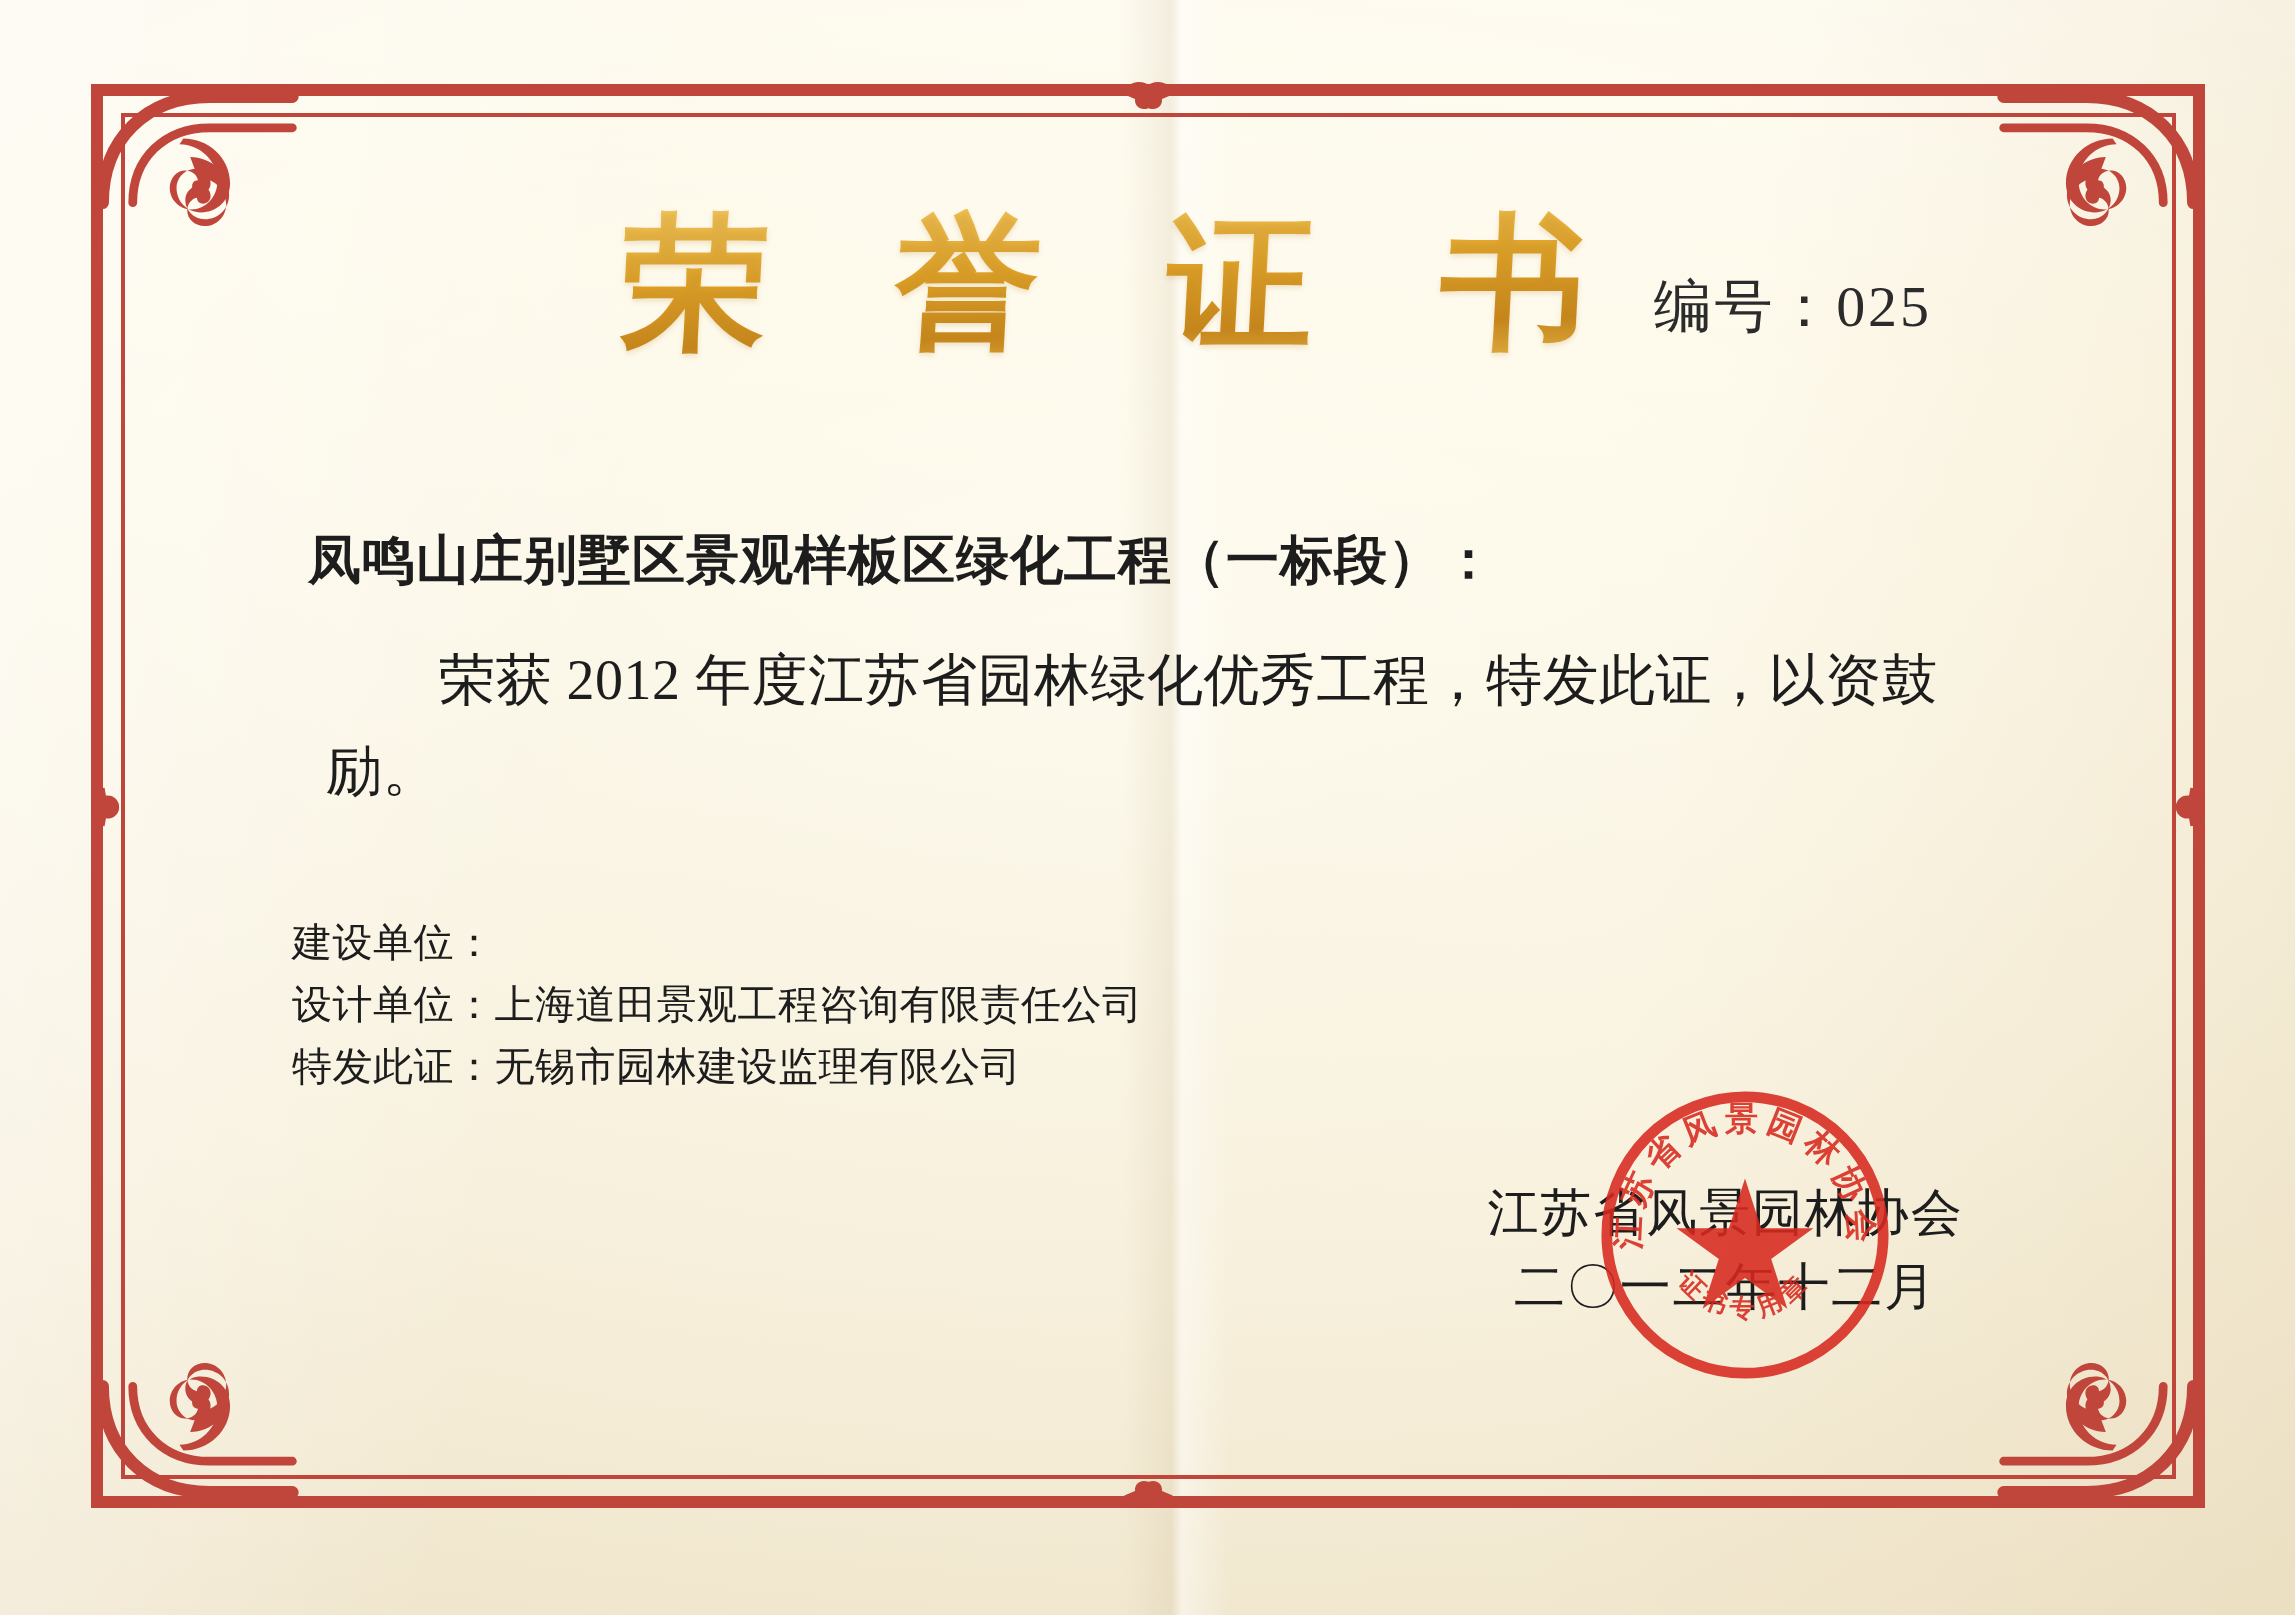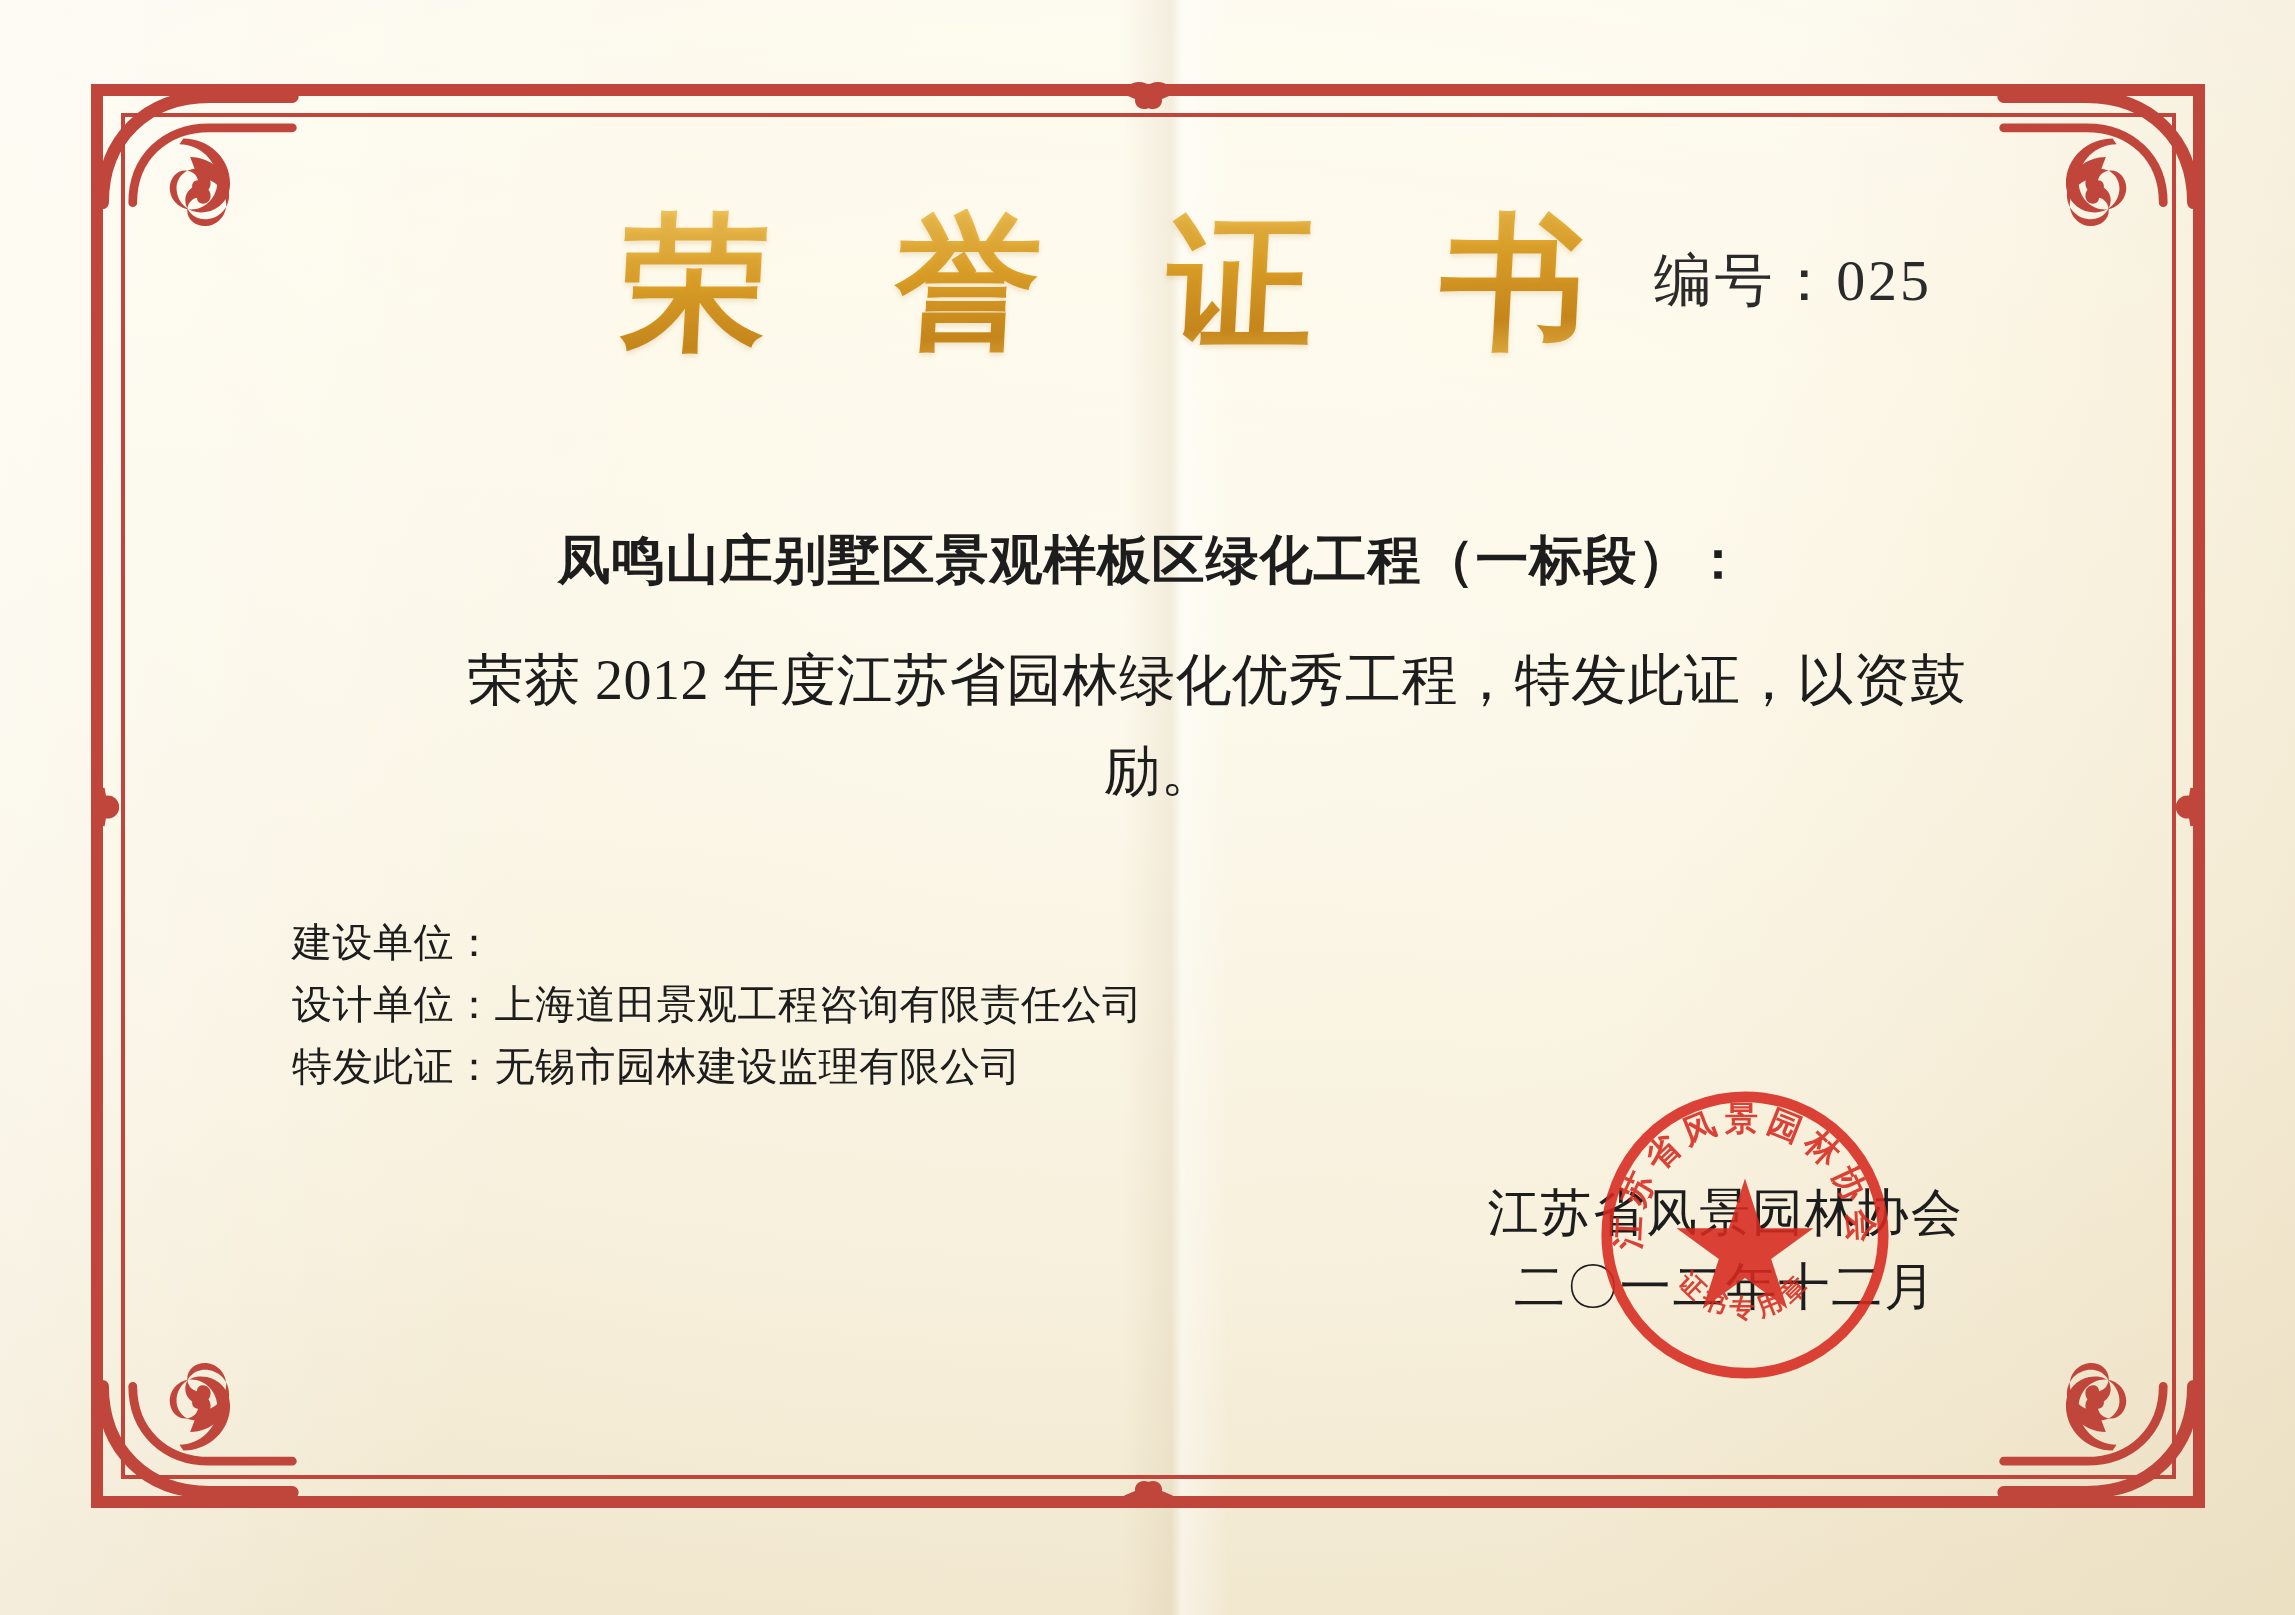--- a/index.html
+++ b/index.html
@@ -105,31 +105,30 @@
     -webkit-text-fill-color: transparent;
     text-shadow: 0 2.9px 4.9px rgba(180,130,40,0.18);
     white-space: nowrap;
     transform: skewX(-3deg);
   }
   .cert-number {
     font-family: "Liberation Serif", serif;
     font-size: 58px;
     color: #2b2b2b;
     white-space: nowrap;
-    margin-bottom: 35px;
+    margin-bottom: 9px;
     letter-spacing: 2.9px;
   }
 
   
   .body-block {
     position: absolute;
-    left: 296px; top: 525px;
+    left: 308px; top: 525px;
     width: 1711px;
     color: #1d1d1d;
-    text-align: center;
   }
   .project-line {
     font-family: "DejaVu Serif", "Liberation Serif", serif;
     font-size: 53px;
     font-weight: 700;
     letter-spacing: 1px;
     white-space: nowrap;
   }
   .award-para {
     margin-top: 38px;

